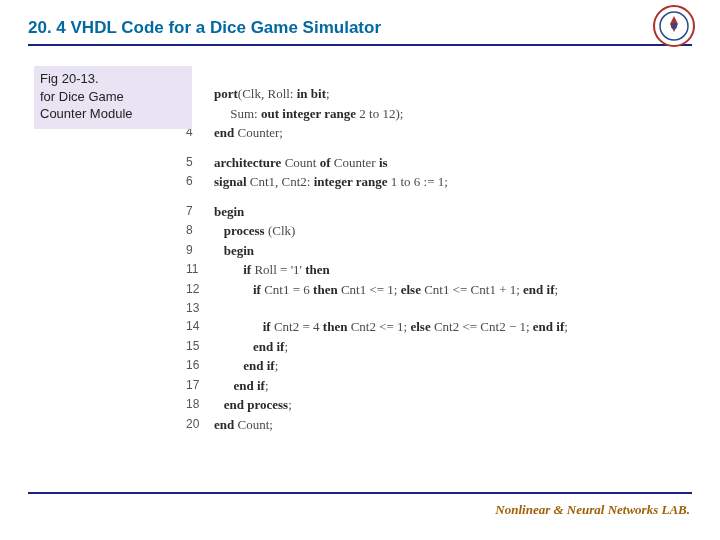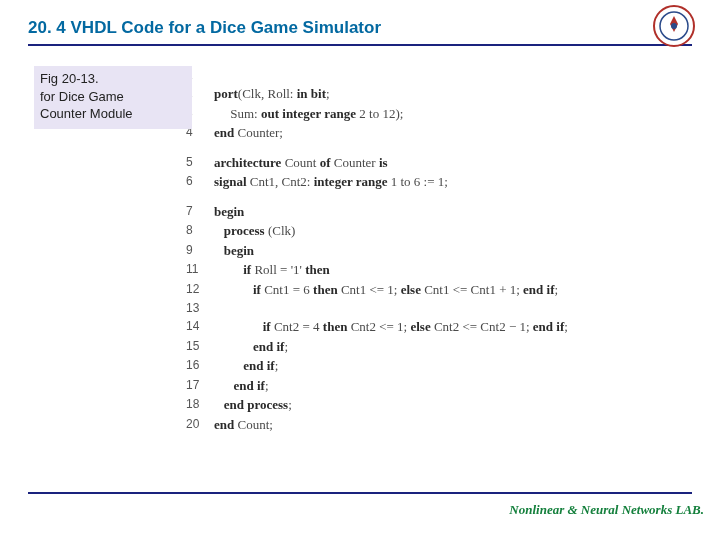--- a/index.html
+++ b/index.html
@@ -72,26 +72,26 @@
   .footer-line {
     position: absolute;
     left: 28px;
     right: 28px;
     bottom: 46px;
     height: 2px;
     background: #1a237e;
   }
   .footer-text {
     position: absolute;
-    right: 16px;
+    right: 30px;
     bottom: 22px;
     font-style: italic;
     font-weight: bold;
     font-size: 13px;
-    color: #15803d;
+    color: #a16207;
     font-family: Georgia, serif;
   }
 </style>
 </head>
 <body>
 
 <div class="header-area">
   <div class="logo">
     <svg viewBox="0 0 44 44">
       <circle cx="22" cy="22" r="20" fill="#fff" stroke="#b0302a" stroke-width="2"></circle>

